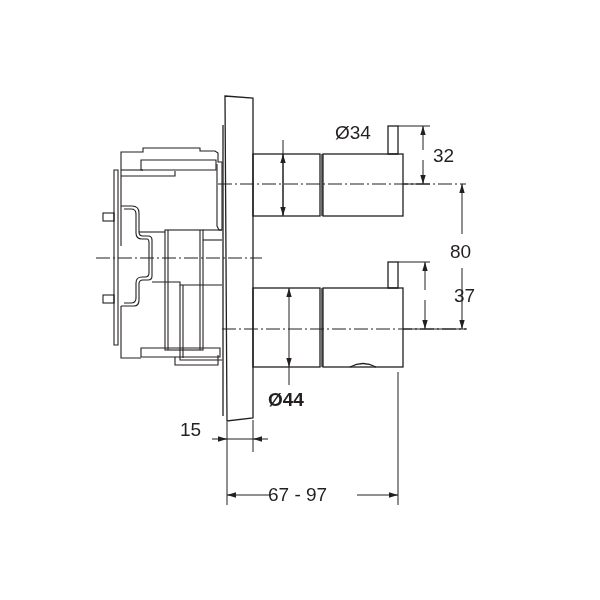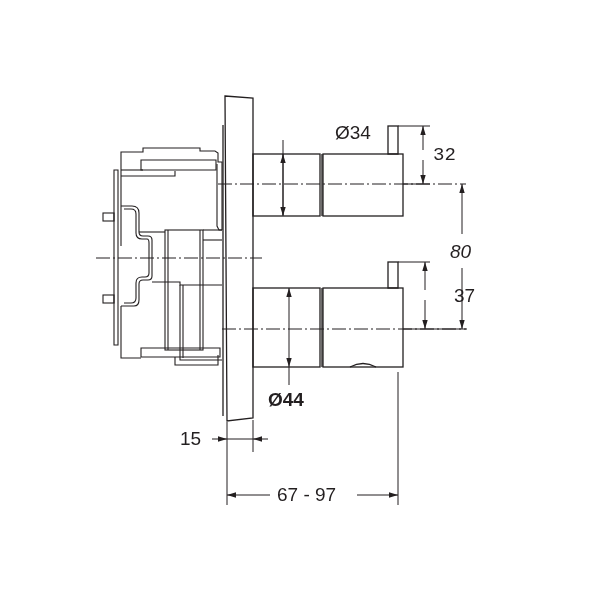--- a/index.html
+++ b/index.html
@@ -112,19 +112,19 @@
       <line x1="268" y1="439" x2="253" y2="439" marker-end="url(#arr)"></line>
       <line x1="227" y1="439" x2="253" y2="439"></line>
 
       <line x1="398" y1="372" x2="398" y2="505"></line>
       <line x1="270" y1="495" x2="227" y2="495" marker-end="url(#arr)"></line>
       <line x1="357" y1="495" x2="398" y2="495" marker-end="url(#arr)"></line>
     </g>
   </svg>
 
   <span class="dim-label" style="left:296px; top:123px;margin-left:39px;">Ø34</span>
-  <span class="dim-label" style="left:433px; top:146px;font-family:Liberation Mono, monospace;">32</span>
-  <span class="dim-label" style="left:450px; top:242px;font-style:italic;">80</span>
+  <span class="dim-label" style="left:433px; top:146px;">32</span>
+  <span class="dim-label" style="left:450px; top:242px;">80</span>
   <span class="dim-label" style="left:430px; top:286px;margin-left:24px;">37</span>
   <span class="dim-label" style="left:268px; top:390px;font-weight:bold;">Ø44</span>
-  <span class="dim-label" style="left:180px; top:429px;">15</span>
-  <span class="dim-label" style="left:277px; top:485px;">67 - 97</span>
+  <span class="dim-label" style="left:180px; top:420px;">15</span>
+  <span class="dim-label" style="left:268px; top:485px;">67 - 97</span>
 </div>
 
 </body></html>

